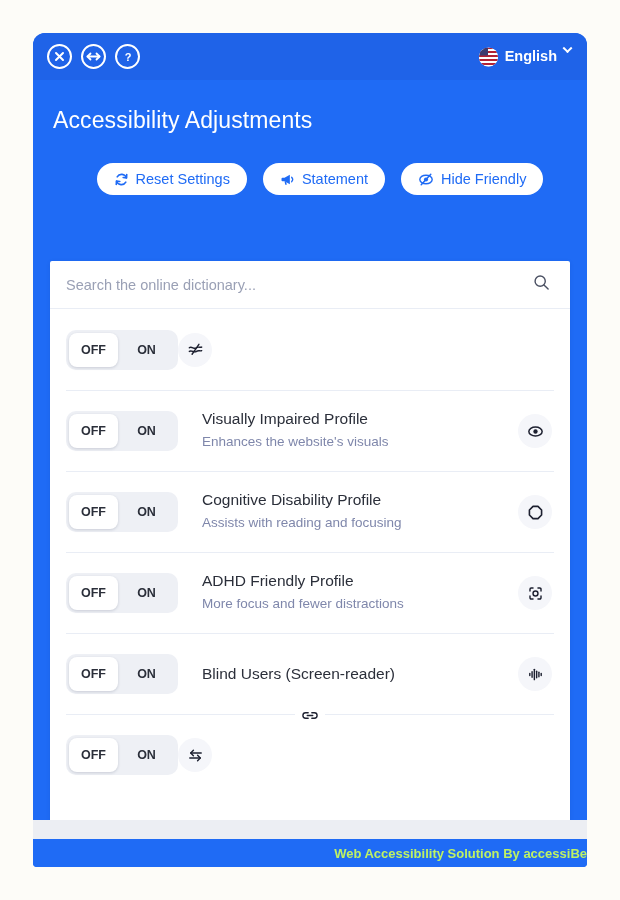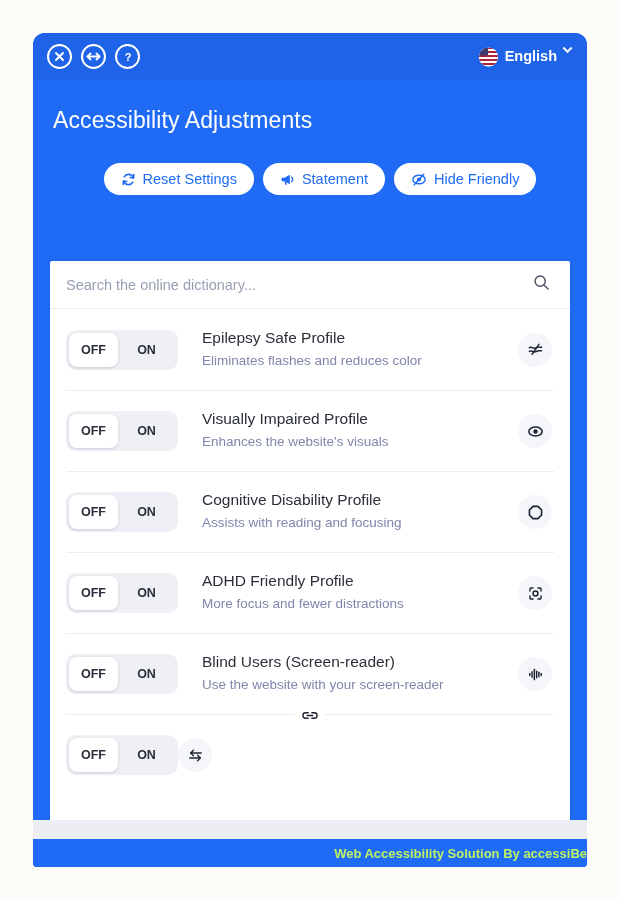--- a/index.html
+++ b/index.html
@@ -116,21 +116,21 @@
     color: #ffffff;
     font-size: 23px;
     font-weight: normal;
     letter-spacing: .1px;
   }
 
   .actions {
     margin-top: 29px;
     display: flex;
     justify-content: center;
-    gap: 9px;
+    gap: 16px;
     padding: 0 16px;
   }
 
   .pill {
     background: #ffffff;
     color: #1f6bf5;
     border-radius: 999px;
     height: 32px;
     display: flex;
     align-items: center;
@@ -388,24 +388,20 @@
     </div>
 
 
     <div class="profiles">
 
       <div class="profile-row">
         <div class="toggle">
           <div class="knob">OFF</div>
           <div class="on-label">ON</div>
         </div>
-        <div class="profile-text">
-          <div class="profile-name">Epilepsy Safe Profile</div>
-          <div class="profile-desc">Eliminates flashes and reduces color</div>
-        </div>
         <div class="profile-icon">
           <svg width="19" height="19" viewBox="0 0 20 20">
             <path d="M3.5 8.2 C6 6.2 8.5 10.2 11 8.2 C13 6.6 15 8.2 16.5 7.4" fill="none" stroke="#1d2030" stroke-width="1.5" stroke-linecap="round"></path>
             <path d="M3.5 12 C6 10 8.5 14 11 12 C13 10.4 15 12 16.5 11.2" fill="none" stroke="#1d2030" stroke-width="1.5" stroke-linecap="round"></path>
             <path d="M13.6 4.6 L6.4 15" stroke="#1d2030" stroke-width="1.5" stroke-linecap="round"></path>
           </svg>
         </div>
       </div>
 
       <div class="profile-row">
@@ -461,21 +457,20 @@
         </div>
       </div>
 
       <div class="profile-row">
         <div class="toggle">
           <div class="knob">OFF</div>
           <div class="on-label">ON</div>
         </div>
         <div class="profile-text">
           <div class="profile-name">Blind Users (Screen-reader)</div>
-          <div class="profile-desc">Use the website with your screen-reader</div>
         </div>
         <div class="profile-icon">
           <svg width="19" height="19" viewBox="0 0 20 20">
             <g stroke="#1d2030" stroke-width="1.5" stroke-linecap="round">
               <path d="M4 9 V11"></path>
               <path d="M6.4 7 V13"></path>
               <path d="M8.8 4.6 V15.4"></path>
               <path d="M11.2 6.6 V13.4"></path>
               <path d="M13.6 7.6 V12.4"></path>
               <path d="M16 9 V11"></path>

